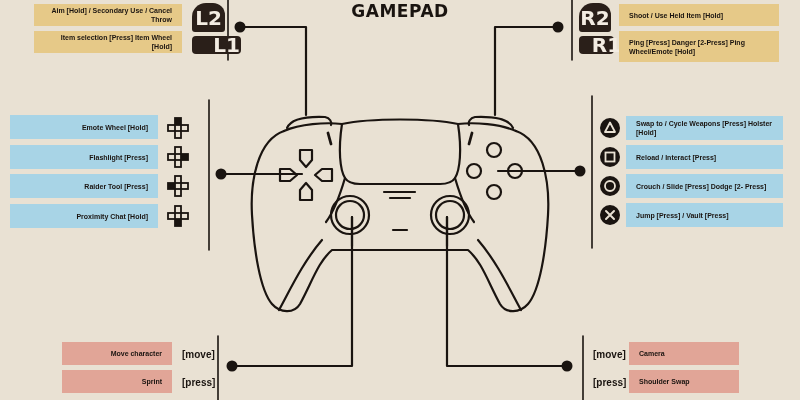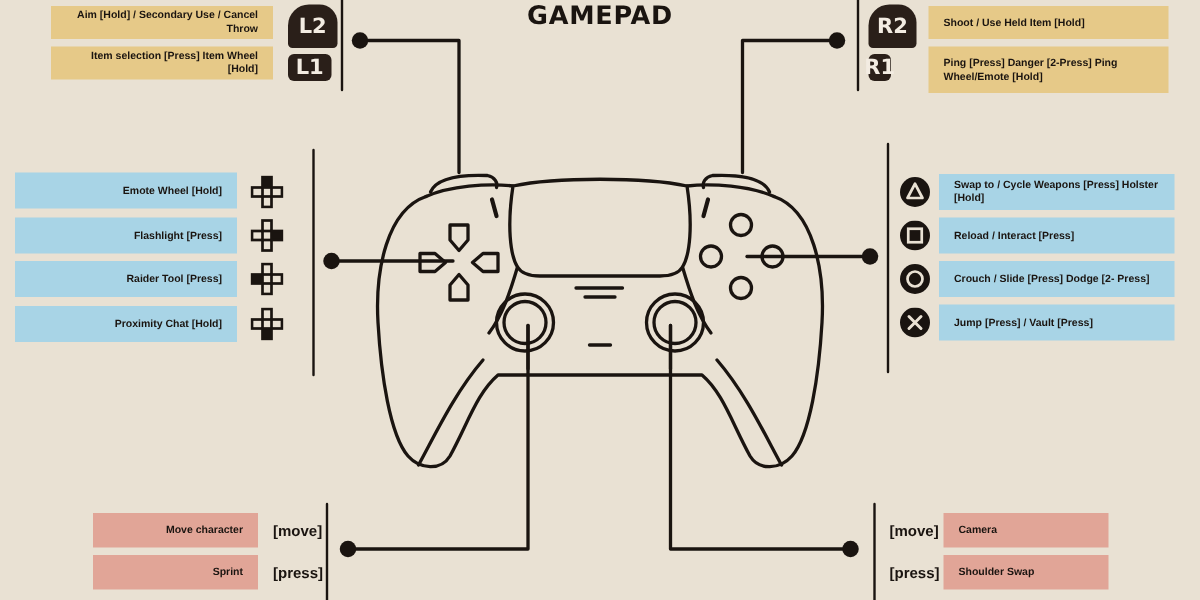--- a/index.html
+++ b/index.html
@@ -20,25 +20,25 @@
     display: flex; align-items: center; box-sizing: border-box;
     padding: 0 10px; line-height: 9px;
   }
   .yellow { background: #e6c988; }
   .blue { background: #a8d4e6; }
   .red { background: #e1a597; }
   .right-text { justify-content: flex-end; text-align: right; }
   .left-text { justify-content: flex-start; text-align: left; }
   .badge {
     position: absolute; background: #2a1f19; color: #f3ece2;
-    font-family: "DejaVu Sans", sans-serif; font-weight: bold; font-size: 14px;
+    font-family: "DejaVu Sans", sans-serif; font-weight: bold; font-size: 20px;
     display: flex; align-items: center; justify-content: center;
   }
   .badge.trig { border-radius: 14px 12px 3px 3px; }
-  .badge.bump { border-radius: 4px; }
+  .badge.bump { border-radius: 4px; padding-left: 20px; }
   .tag {
     position: absolute; font-size: 10px; font-weight: bold; color: #1a1410;
   }
   svg.overlay { position: absolute; left: 0; top: 0; }
   .icon { position: absolute; }
 </style>
 </head>
 <body>
 
 <div class="abs title">GAMEPAD</div>

